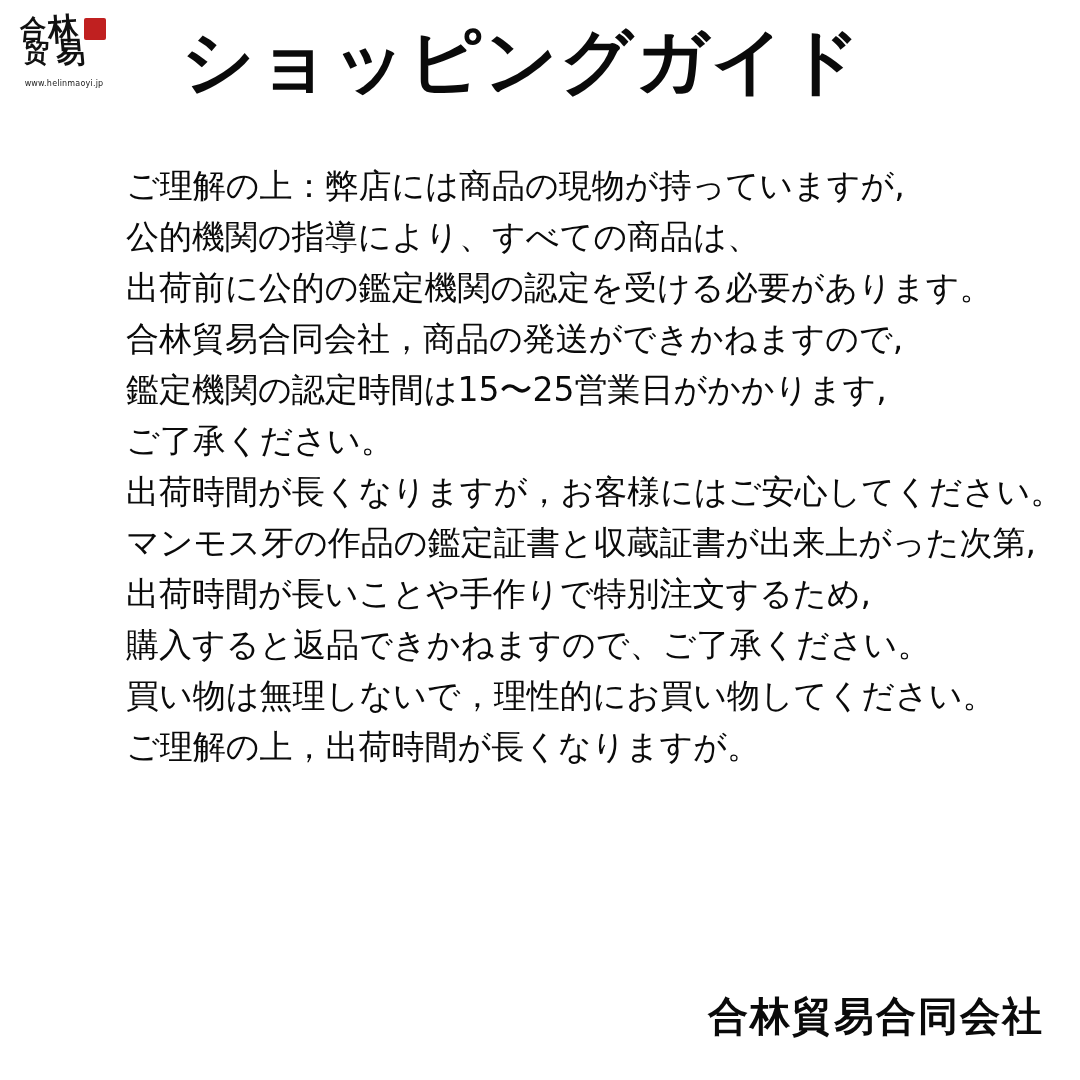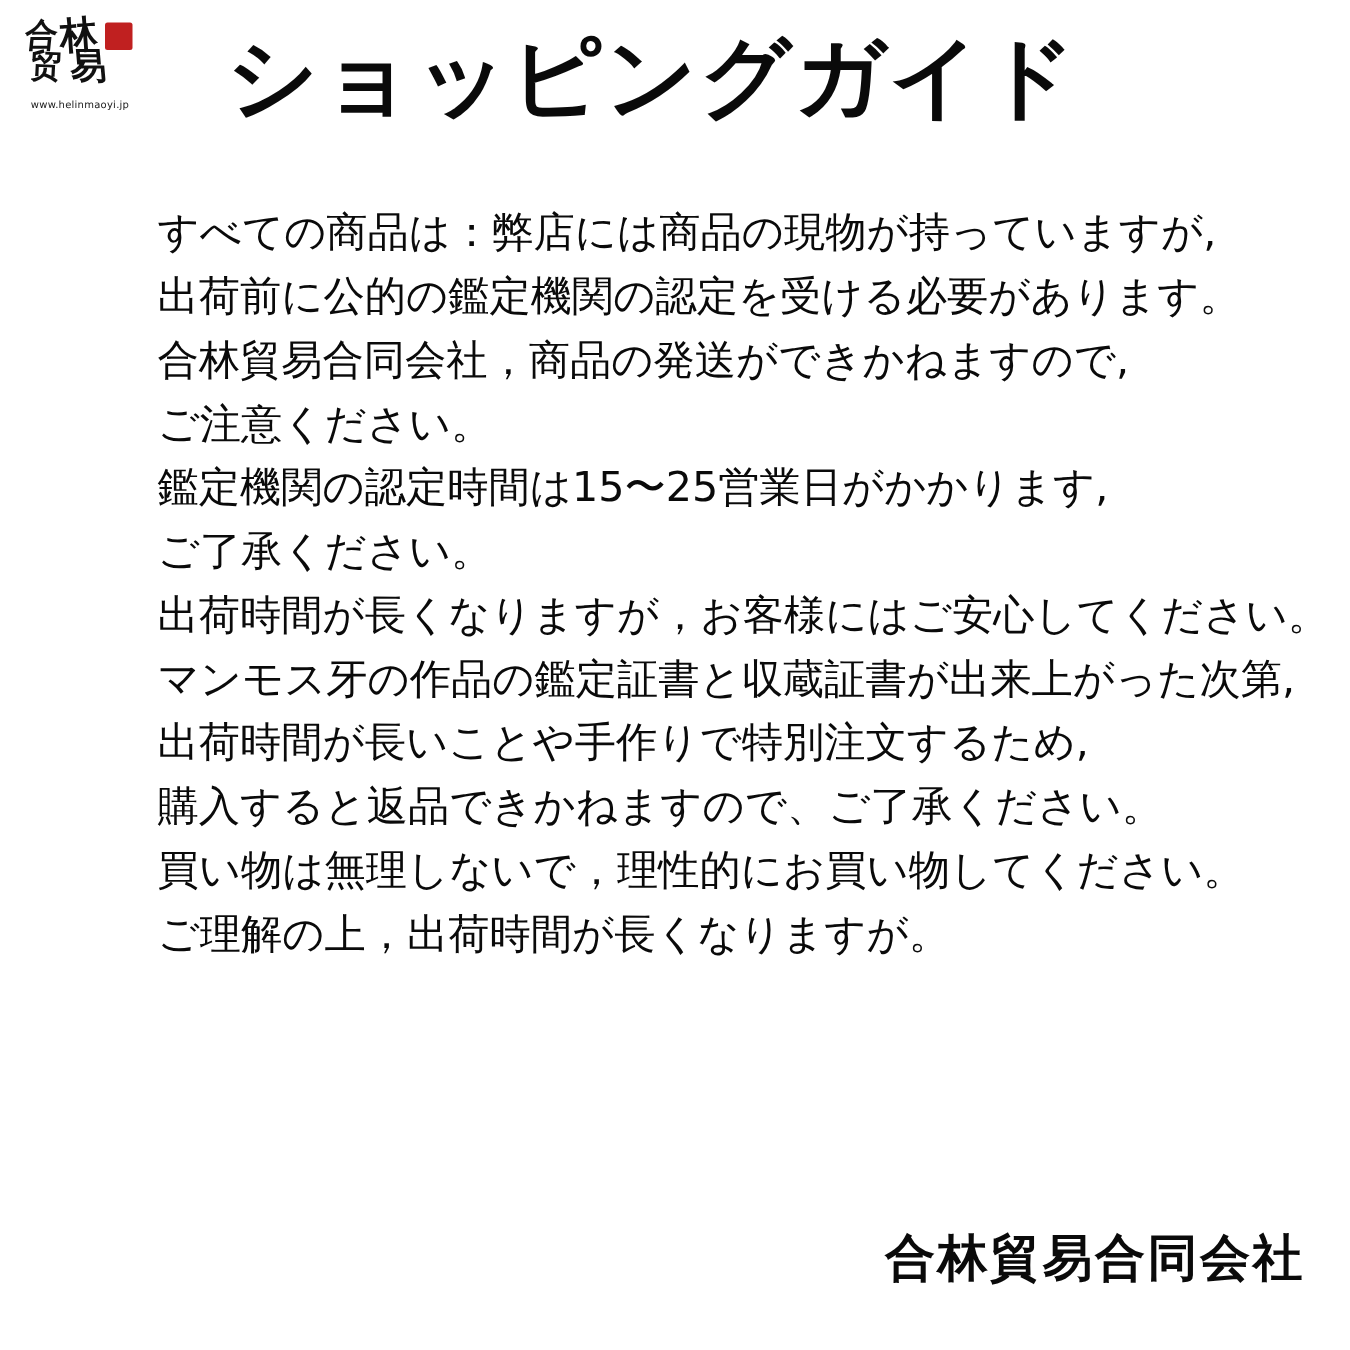--- a/index.html
+++ b/index.html
@@ -88,21 +88,21 @@
     line-height: 51px;
     font-weight: 500;
     white-space: nowrap;
     letter-spacing: 0px;
   }
 
   
   .footer {
     position: absolute;
     right: 36px;
-    bottom: 46px;
+    bottom: 36px;
     font-size: 40px;
     font-weight: 700;
     letter-spacing: 2px;
     text-align: right;
   }
 </style>
 </head>
 <body>
 
 <div class="logo">
@@ -112,24 +112,24 @@
     <span class="brush b3">贸</span>
     <span class="brush b4">易</span>
     <span class="seal"></span>
   </div>
   <div class="logo-url">www.helinmaoyi.jp</div>
 </div>
 
 <div class="title">ショッピングガイド</div>
 
 <div class="body-block">
-  <div class="body-line">すべての商品は：弊店には商品の現物が持っていますが,</div>
+  <div class="body-line">ご理解の上：弊店には商品の現物が持っていますが,</div>
+  <div class="body-line">公的機関の指導により、すべての商品は、</div>
   <div class="body-line">出荷前に公的の鑑定機関の認定を受ける必要があります。</div>
   <div class="body-line">合林貿易合同会社，商品の発送ができかねますので,</div>
-  <div class="body-line">ご注意ください。</div>
   <div class="body-line">鑑定機関の認定時間は15〜25営業日がかかります,</div>
   <div class="body-line">ご了承ください。</div>
   <div class="body-line">出荷時間が長くなりますが，お客様にはご安心してください。</div>
   <div class="body-line">マンモス牙の作品の鑑定証書と収蔵証書が出来上がった次第,</div>
   <div class="body-line">出荷時間が長いことや手作りで特別注文するため,</div>
   <div class="body-line">購入すると返品できかねますので、ご了承ください。</div>
   <div class="body-line">買い物は無理しないで，理性的にお買い物してください。</div>
   <div class="body-line">ご理解の上，出荷時間が長くなりますが。</div>
 </div>
 

